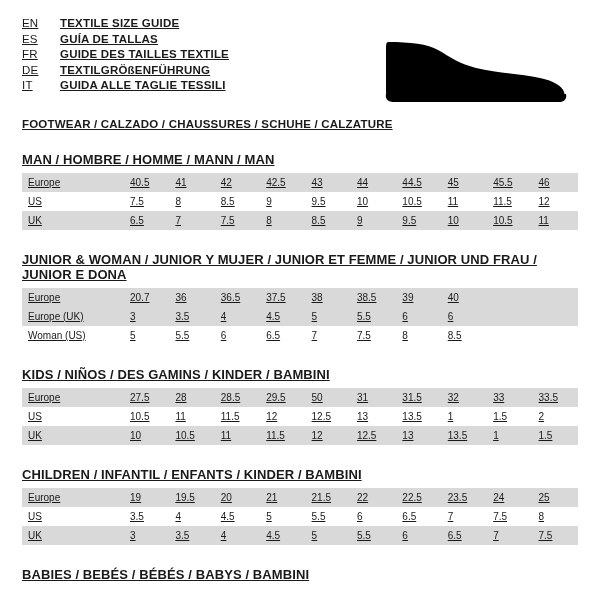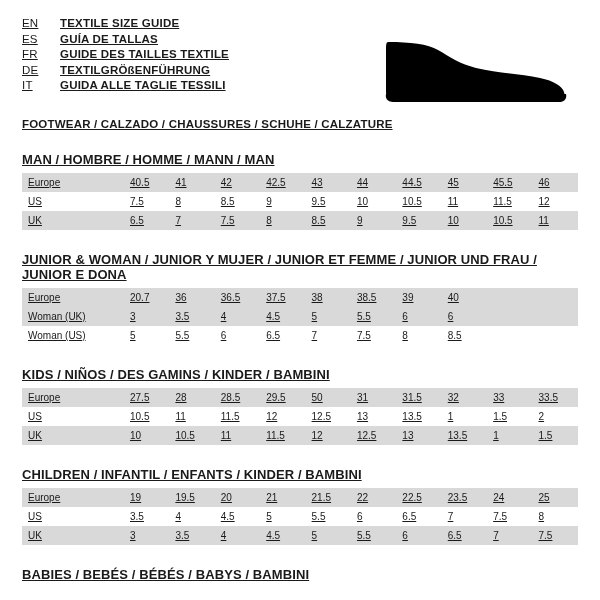--- a/index.html
+++ b/index.html
@@ -197,21 +197,21 @@
           <td>36.5</td>
           <td>37.5</td>
           <td>38</td>
           <td>38.5</td>
           <td>39</td>
           <td>40</td>
           <td></td>
           <td></td>
         </tr>
         <tr class="shaded">
-          <td class="label">Woman (UK)</td>
+          <td class="label">Europe (UK)</td>
           <td>3</td>
           <td>3.5</td>
           <td>4</td>
           <td>4.5</td>
           <td>5</td>
           <td>5.5</td>
           <td>6</td>
           <td>6</td>
           <td></td>
           <td></td>

